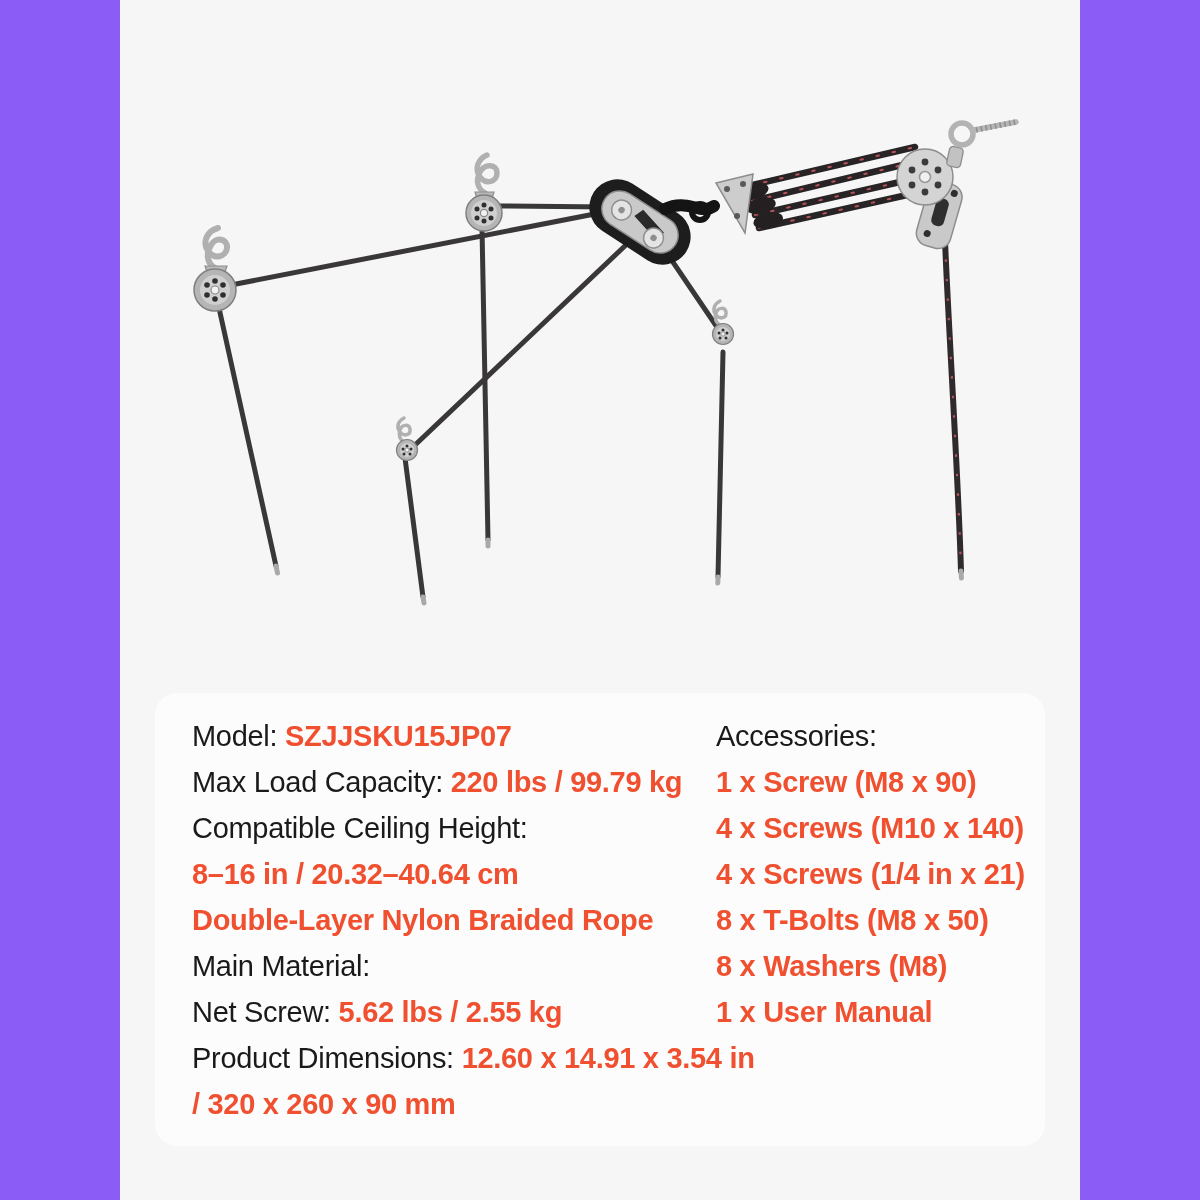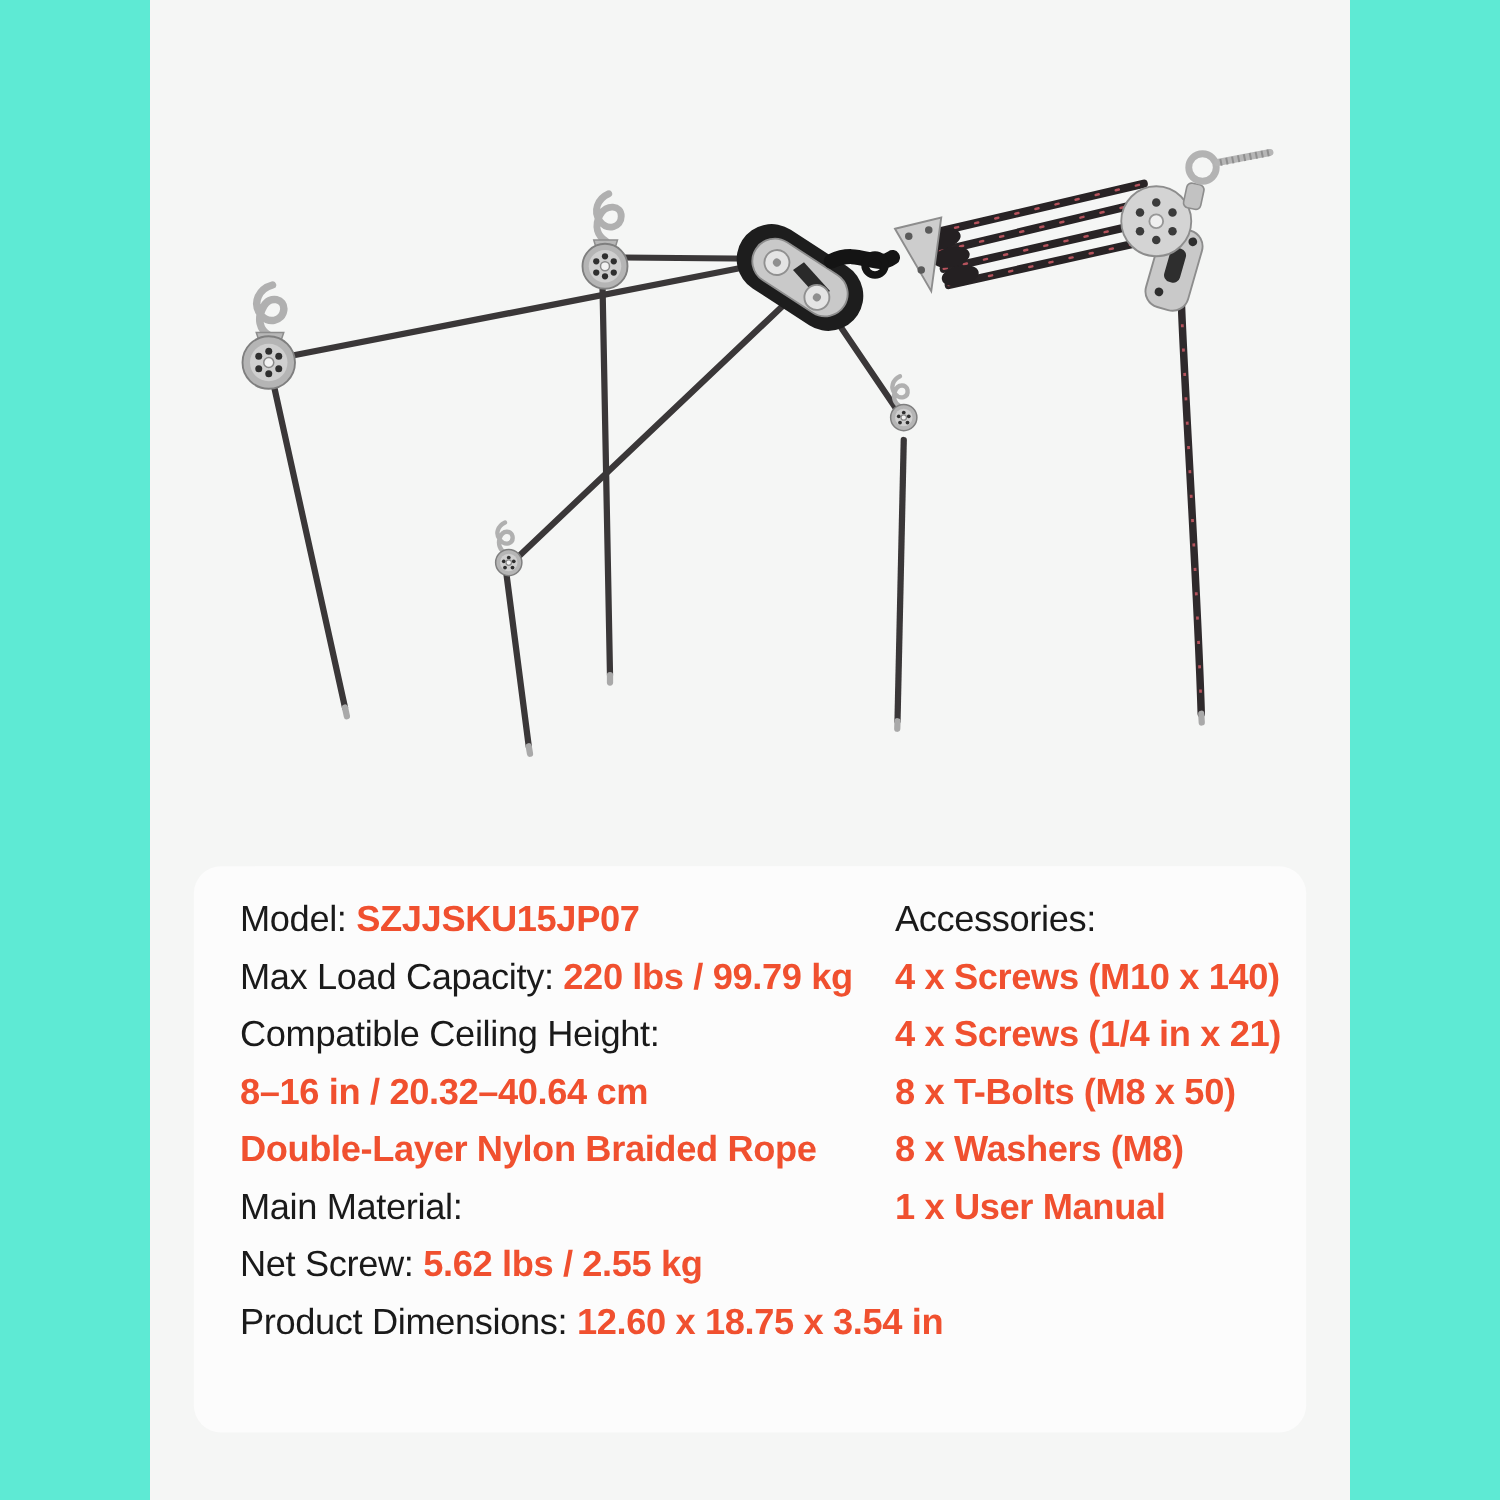--- a/index.html
+++ b/index.html
@@ -1,16 +1,16 @@
 <!DOCTYPE html>
 <html><head>
 <meta charset="utf-8">
 <style>
   html,body{margin:0;padding:0;background:#ffffff;}
-  .canvas{position:relative;width:1200px;height:1200px;background:#5eead4;overflow:hidden;
+  .canvas{position:relative;width:1200px;height:1200px;background:#8b5cf6;overflow:hidden;
           font-family:"Liberation Sans", sans-serif;}
   .photo-bg{position:absolute;left:120px;top:0;width:960px;height:1200px;background:#f5f6f5;}
   .product-svg{position:absolute;left:0;top:0;}
   .spec-card{position:absolute;left:155px;top:693px;width:890px;height:453px;
              background:#fcfcfc;border-radius:22px;}
   .spec-col{position:absolute;top:20px;}
   .spec-col.left{left:37px;width:540px;}
   .spec-col.right{left:561px;width:300px;}
   .spec-line{height:46px;line-height:46px;font-size:29px;letter-spacing:-0.3px;white-space:nowrap;}
   .spec-line .plain{color:#1a1a1a;font-weight:400;}
@@ -184,24 +184,26 @@
 
   <div class="spec-card">
     <div class="spec-col left" id="spec-col-left">
         <div class="spec-line"><span class="plain">Model: </span><span class="accent">SZJJSKU15JP07</span></div>
         <div class="spec-line"><span class="plain">Max Load Capacity: </span><span class="accent">220 lbs / 99.79 kg</span></div>
         <div class="spec-line"><span class="plain">Compatible Ceiling Height:</span></div>
         <div class="spec-line"><span class="accent">8–16 in / 20.32–40.64 cm</span></div>
         <div class="spec-line"><span class="accent">Double-Layer Nylon Braided Rope</span></div>
         <div class="spec-line"><span class="plain">Main Material:</span></div>
         <div class="spec-line"><span class="plain">Net Screw: </span><span class="accent">5.62 lbs / 2.55 kg</span></div>
-        <div class="spec-line"><span class="plain">Product Dimensions: </span><span class="accent">12.60 x 18.75 x 3.54 in</span></div>
+        <div class="spec-line"><span class="plain">Product Dimensions: </span><span class="accent">12.60 x 14.91 x 3.54 in</span></div>
+        <div class="spec-line"><span class="accent">/ 320 x 260 x 90 mm</span></div>
       </div>
     <div class="spec-col right" id="spec-col-right">
         <div class="spec-line"><span class="plain">Accessories:</span></div>
+        <div class="spec-line"><span class="accent">1 x Screw (M8 x 90)</span></div>
         <div class="spec-line"><span class="accent">4 x Screws (M10 x 140)</span></div>
         <div class="spec-line"><span class="accent">4 x Screws (1/4 in x 21)</span></div>
         <div class="spec-line"><span class="accent">8 x T-Bolts (M8 x 50)</span></div>
         <div class="spec-line"><span class="accent">8 x Washers (M8)</span></div>
         <div class="spec-line"><span class="accent">1 x User Manual</span></div>
       </div>
   </div>
 </div>
 
 </body></html>

